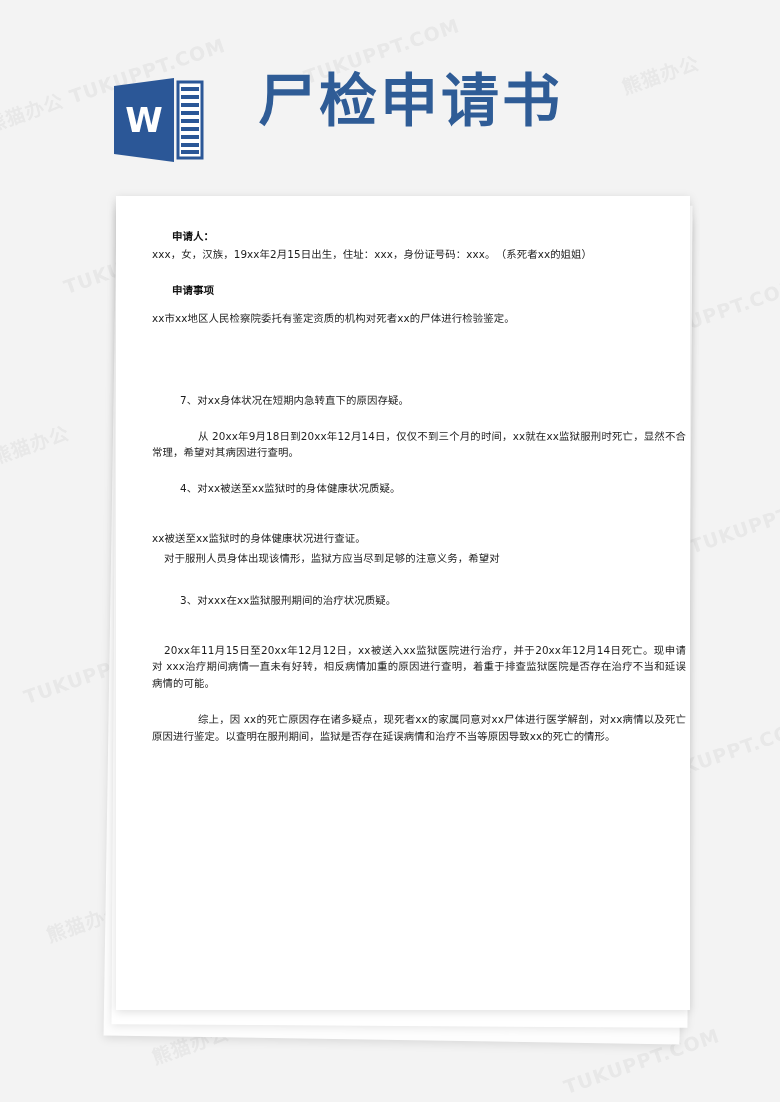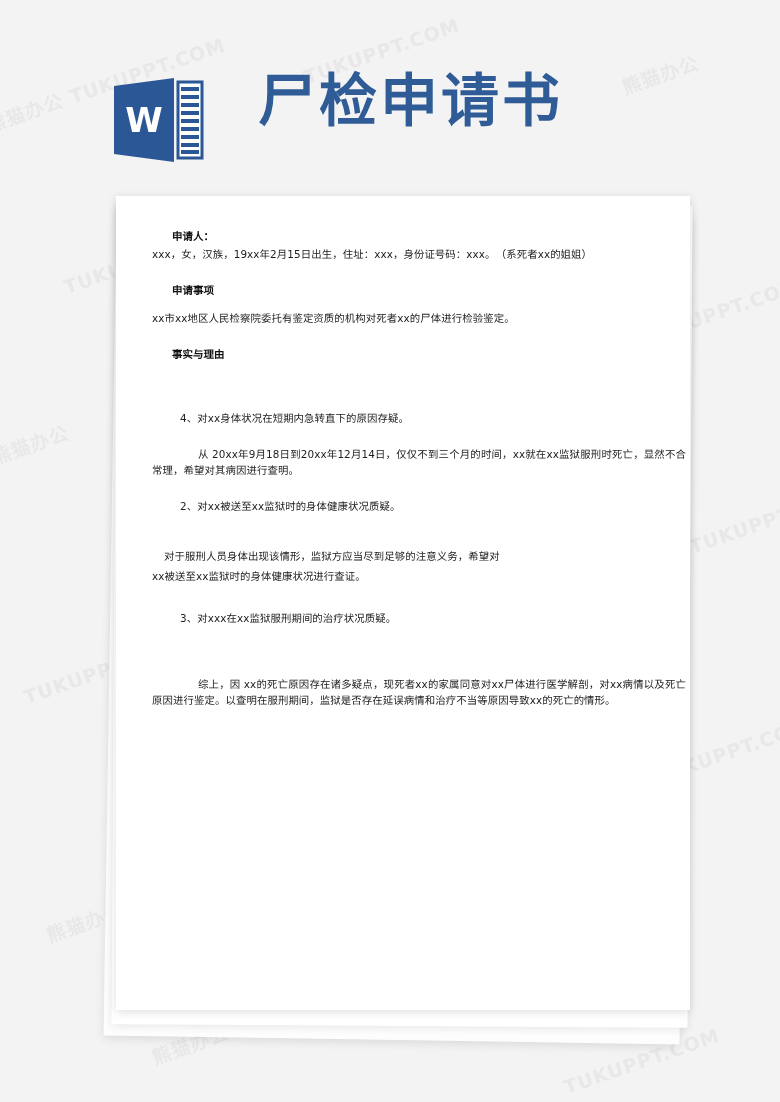--- a/index.html
+++ b/index.html
@@ -209,50 +209,50 @@
 
         <div class="sec-title">申请事项</div>
 
         <div class="gap-s"></div>
 
 
         <p class="para">xx市xx地区人民检察院委托有鉴定资质的机构对死者xx的尸体进行检验鉴定。</p>
 
         <div class="gap-m"></div>
 
-        <div class="sec-title">事实与理由</div>
 
         <div class="gap-xl"></div>
 
 
         <div class="gap-m"></div>
 
-        <p class="para indent-item">4、对xx身体状况在短期内急转直下的原因存疑。</p>
+        <p class="para indent-item">7、对xx身体状况在短期内急转直下的原因存疑。</p>
 
         <div class="gap-m"></div>
 
         <p class="para indent-4">从 20xx年9月18日到20xx年12月14日，仅仅不到三个月的时间，xx就在xx监狱服刑时死亡，显然不合常理，希望对其病因进行查明。</p>
 
         <div class="gap-m"></div>
 
-        <p class="para indent-item">2、对xx被送至xx监狱时的身体健康状况质疑。</p>
+        <p class="para indent-item">4、对xx被送至xx监狱时的身体健康状况质疑。</p>
 
         <div class="gap-xl"></div>
 
 
+        <p class="para">xx被送至xx监狱时的身体健康状况进行查证。</p>
+
         <p class="para indent-1">对于服刑人员身体出现该情形，监狱方应当尽到足够的注意义务，希望对</p>
 
-        <p class="para">xx被送至xx监狱时的身体健康状况进行查证。</p>
-
         <div class="gap-l"></div>
 
         <p class="para indent-item">3、对xxx在xx监狱服刑期间的治疗状况质疑。</p>
 
         <div class="gap-xl"></div>
 
+        <p class="para indent-1">20xx年11月15日至20xx年12月12日，xx被送入xx监狱医院进行治疗，并于20xx年12月14日死亡。现申请 对 xxx治疗期间病情一直未有好转，相反病情加重的原因进行查明，着重于排查监狱医院是否存在治疗不当和延误病情的可能。</p>
 
         <div class="gap-m"></div>
 
         <p class="para indent-4">综上，因 xx的死亡原因存在诸多疑点，现死者xx的家属同意对xx尸体进行医学解剖，对xx病情以及死亡原因进行鉴定。以查明在服刑期间，监狱是否存在延误病情和治疗不当等原因导致xx的死亡的情形。</p>
 
       </div>
 
       <div class="hr-rule"></div>
     </div>
   </div>

